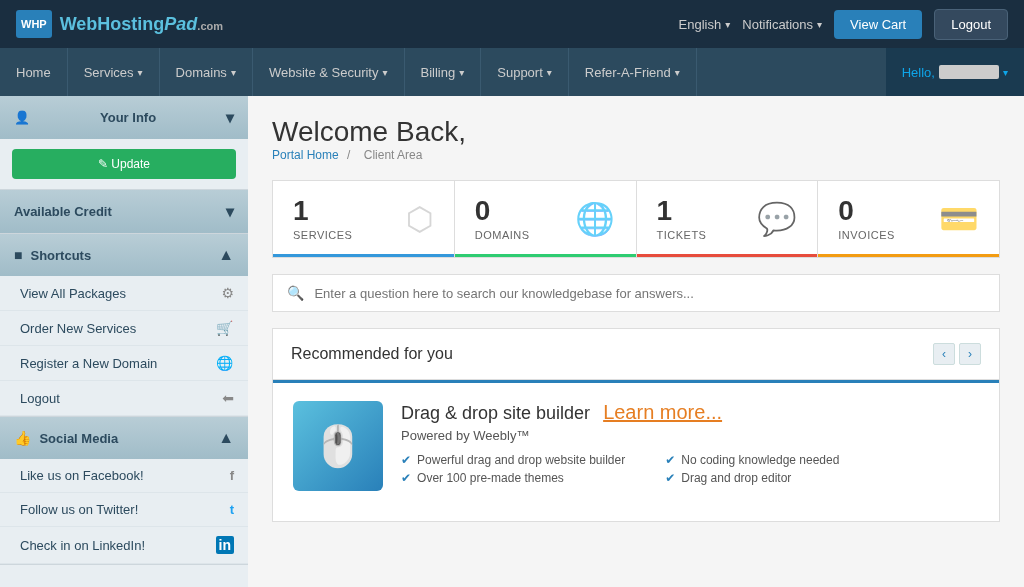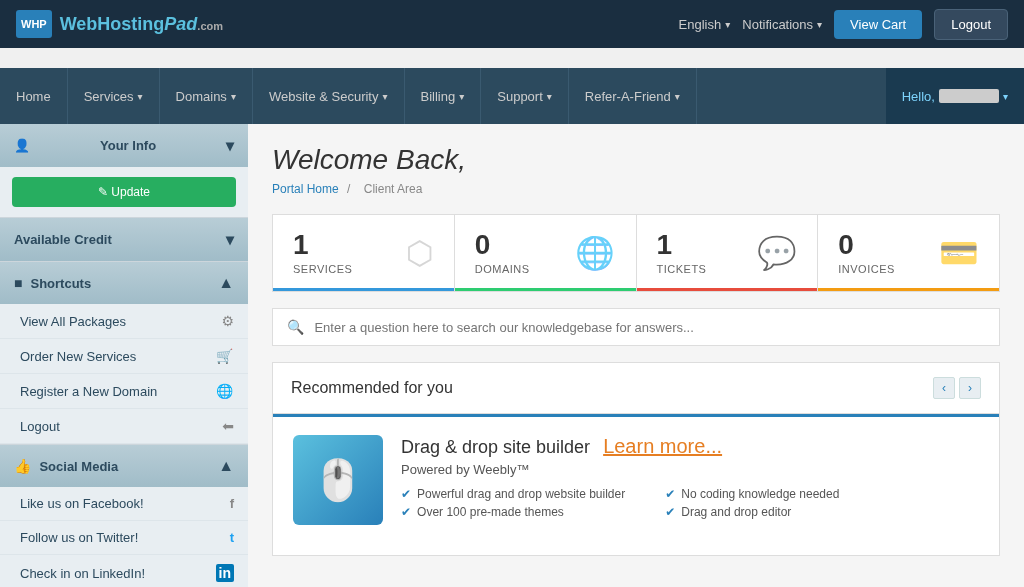--- a/index.html
+++ b/index.html
@@ -63,37 +63,36 @@
       border-radius: 4px;
       cursor: pointer;
       font-size: 13px;
     }
 
     
     .nav-bar {
       background: #2c4a5e;
       display: flex;
       align-items: stretch;
-      height: 56px;
-      margin-top: 20px;
+      height: 48px;
     }
     .nav-item {
       color: #ccc;
       padding: 0 16px;
       display: flex;
       align-items: center;
       cursor: pointer;
       font-size: 13px;
       gap: 4px;
       border-right: 1px solid #3a5a70;
     }
     .nav-spacer { flex: 1; }
     .nav-hello {
       background: #1a3a50;
-      color: #7dd3fc;
+      color: #0ea5e9;
       padding: 0 16px;
       display: flex;
       align-items: center;
       gap: 4px;
       font-size: 13px;
       cursor: pointer;
     }
     .nav-hello .user-name-placeholder {
       display: inline-block;
       width: 60px;
@@ -165,22 +164,20 @@
       padding: 0;
       overflow-y: auto;
     }
     .content-inner {
       padding: 20px 24px;
     }
     .welcome-title {
       font-size: 28px;
       color: #333;
       font-weight: 300;
-      margin-bottom: 6px;
-      font-style: italic;
     }
     .breadcrumb {
       font-size: 12px;
       color: #888;
       margin-bottom: 18px;
     }
     .breadcrumb a { color: #2980b9; text-decoration: none; }
     .breadcrumb span { margin: 0 5px; }
 
     

